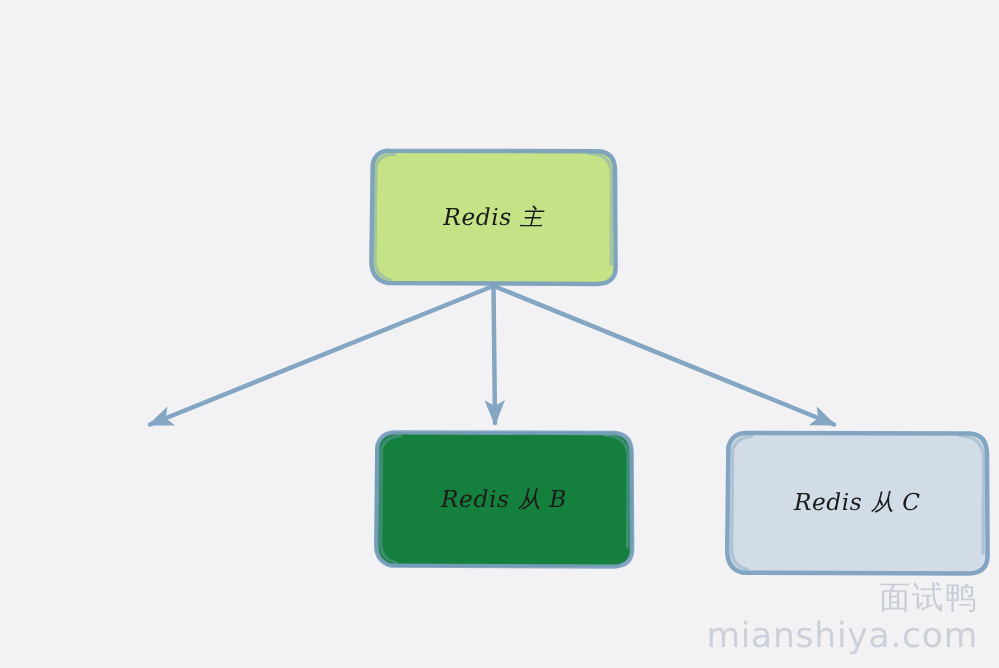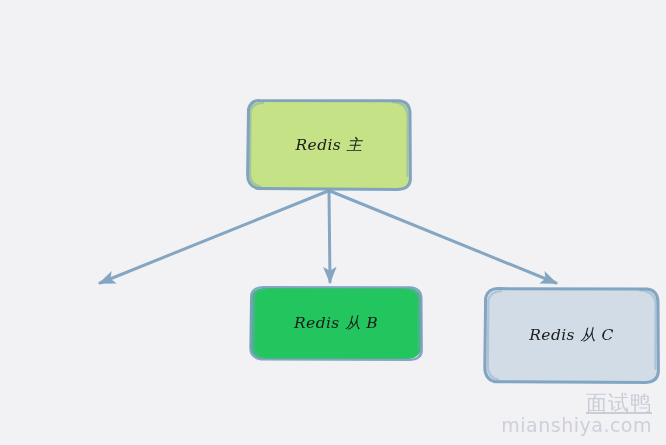--- a/index.html
+++ b/index.html
@@ -64,22 +64,22 @@
     left: 12px;
     top: 288px;
     width: 173px;
     height: 95px;
     background: #d1dce7;
   }
   #node-slave-b {
     left: 250px;
     top: 288px;
     width: 172px;
-    height: 71px;
-    background: #22c55e;
+    height: 90px;
+    background: #15803d;
   }
   #node-slave-c {
     left: 484px;
     top: 288px;
     width: 175px;
     height: 95px;
     background: #d1dce7;
   }
   #watermark {
     position: absolute;
@@ -88,25 +88,24 @@
     text-align: right;
     user-select: none;
     pointer-events: none;
   }
   #watermark .wm-cn {
     font-family: "DejaVu Sans", sans-serif;
     font-size: 21px;
     color: #c8cdd6;
     line-height: 1.15;
     letter-spacing: 1px;
-    text-decoration: underline;
   }
   #watermark .wm-url {
     font-family: "DejaVu Sans", sans-serif;
-    font-size: 19px;
+    font-size: 23px;
     color: #ccd1d9;
     line-height: 1.15;
     letter-spacing: 0.5px;
   }
 </style>
 </head>
 <body>
 
 <div id="diagram-canvas">
 

